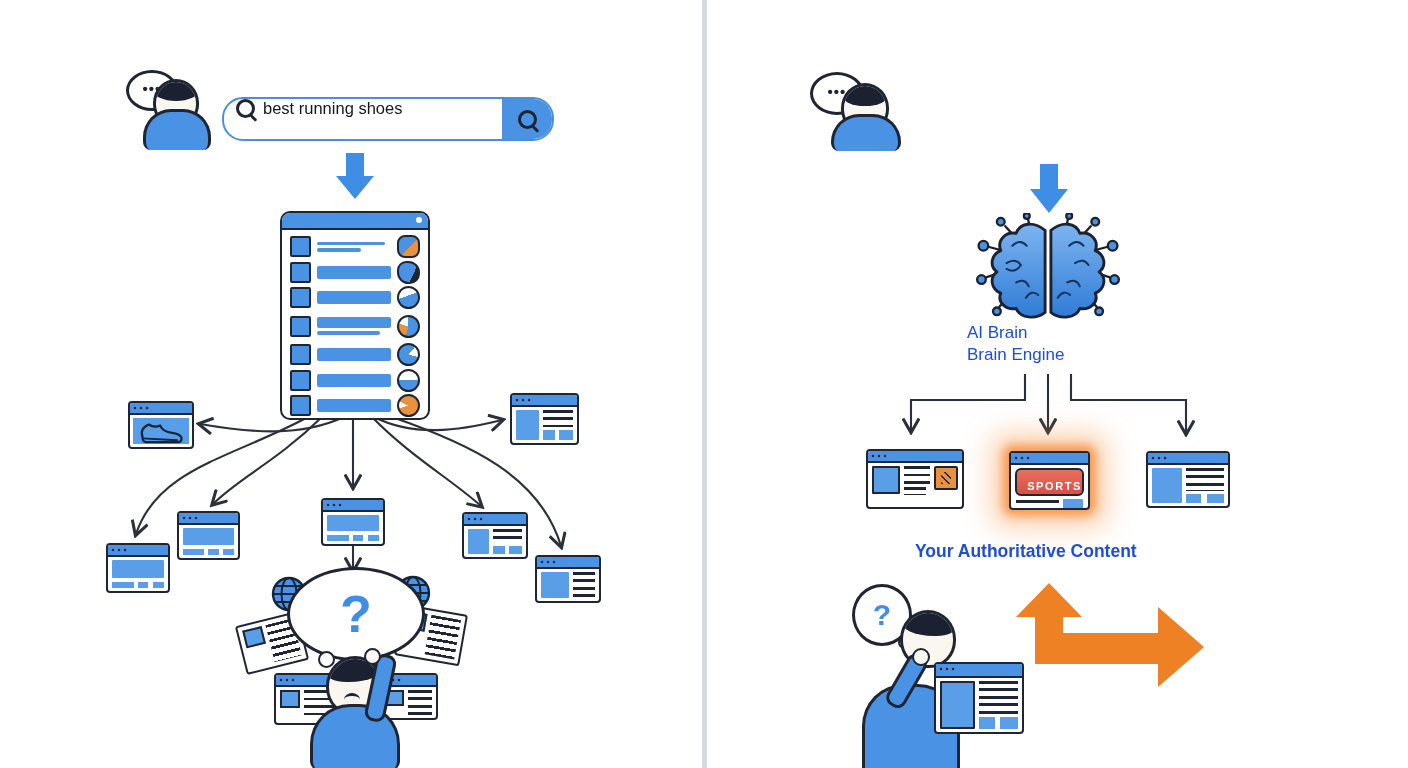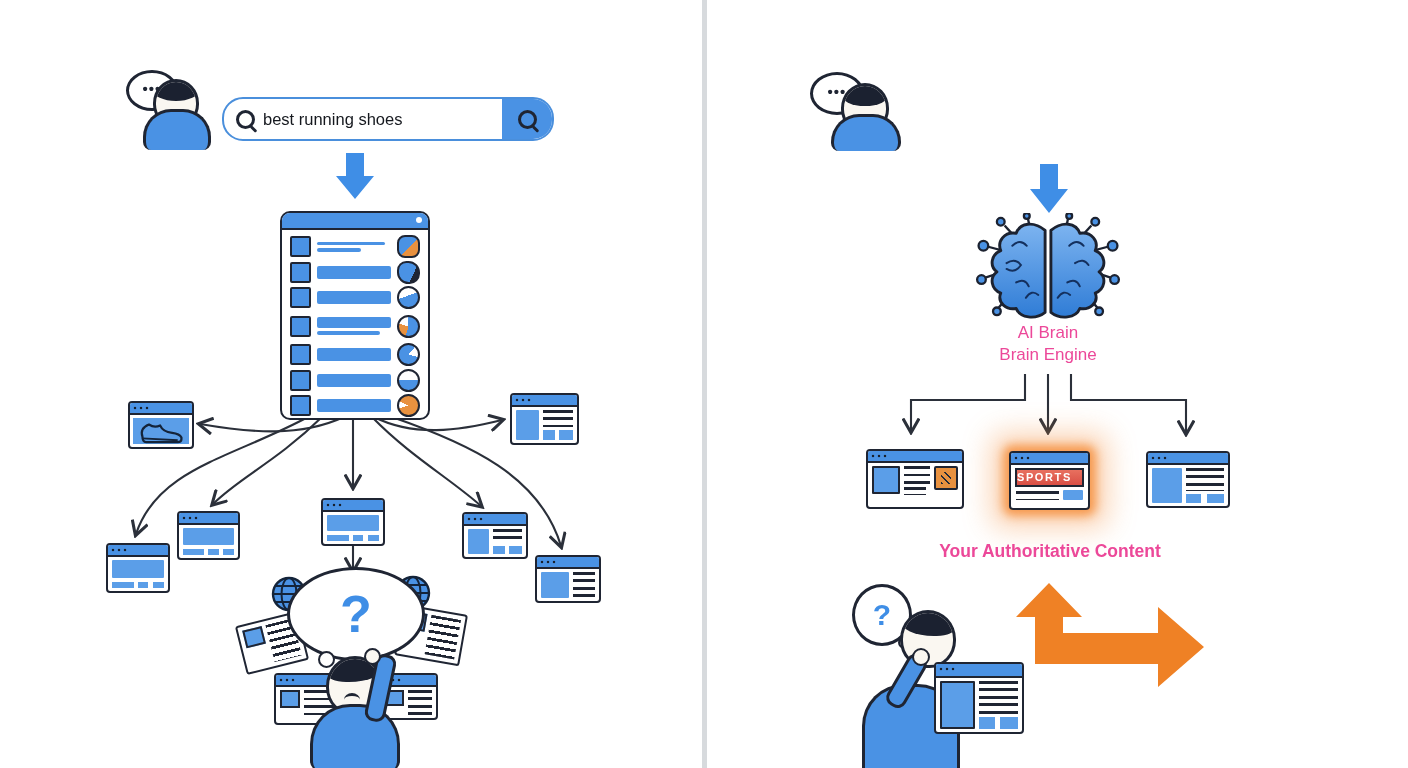--- a/index.html
+++ b/index.html
@@ -19,21 +19,21 @@
   .bubble::after{content:'';position:absolute;right:-5px;bottom:-7px;width:9px;height:9px;background:#fff;
           border-right:3px solid #1f2533;border-bottom:3px solid #1f2533;transform:rotate(15deg) skewX(-25deg);}
   .dots{font-weight:700;font-size:15px;letter-spacing:1px;color:#1f2533;line-height:1;padding-bottom:4px;}
   .head{position:absolute;background:#faf7f1;border:3px solid #1f2533;border-radius:50% 50% 47% 47%;overflow:hidden;z-index:6;}
   .hair{position:absolute;top:-3px;left:-3px;right:-3px;height:52%;background:#1b2130;border-radius:46% 46% 58% 58%;}
   .torso{position:absolute;background:#4a92e4;border:3px solid #1f2533;border-bottom:none;
          border-radius:28px 28px 8px 8px;z-index:7;}
 
   
   .searchbar{position:absolute;left:222px;top:97px;width:328px;height:40px;background:#fff;border:2.5px solid #4a8fdc;
-             border-radius:21px;display:flex;align-items:center;z-index:4;overflow:hidden;}
+             border-radius:21px;display:flex;align-items:flex-start;z-index:4;overflow:hidden;}
   .searchbar .q{flex:1;font-size:16.5px;color:#15181e;font-weight:500;padding-left:8px;white-space:nowrap;}
   .sbtn{width:50px;height:100%;background:#4a92e4;display:flex;align-items:center;justify-content:center;flex:0 0 auto;}
   .mag{width:13px;height:13px;border:3px solid #1f2533;border-radius:50%;position:relative;flex:0 0 auto;margin-left:12px;}
   .mag::after{content:'';position:absolute;width:3px;height:8px;background:#1f2533;bottom:-7px;right:-3px;
               transform:rotate(-45deg);border-radius:2px;}
   .mag.inbtn{margin-left:0;}
 
   
   .pill{position:absolute;left:906px;top:100px;width:384px;height:35px;background:#fff;border:2px solid #b9bdc2;
         border-radius:19px;display:flex;align-items:center;justify-content:center;font-size:15.5px;font-weight:500;
@@ -64,27 +64,27 @@
   .wbody.col{flex-direction:column;}
   .img{background:#5b9ee8;border-radius:1px;}
   .grow{flex:1;}
   .text-lines{background:repeating-linear-gradient(#1f2533 0 2.8px,transparent 2.8px 7.5px);}
   .chip-row{height:6px;background:linear-gradient(90deg,#5b9ee8 0 42%,transparent 42% 50%,#5b9ee8 50% 70%,transparent 70% 78%,#5b9ee8 78% 100%);}
   .two-chips{height:10px;background:linear-gradient(90deg,#5b9ee8 0 40%,transparent 40% 55%,#5b9ee8 55% 100%);}
 
   
   .glow{box-shadow:0 0 10px 6px rgba(245,140,55,.8),0 0 28px 18px rgba(245,140,55,.38);}
   .banner{margin:3px 4px 2px;border:2.5px solid #1f2533;background:linear-gradient(#e8705f,#d94f45);color:#fff;
-          font-weight:700;font-size:11px;letter-spacing:1.6px;text-align:left;padding:1px 0 2px;border-radius:0;}
+          font-weight:700;font-size:11px;letter-spacing:1.6px;text-align:right;padding:10px 0 2px;border-radius:6px;}
   .orange-chip{background:#e8913f;border:2px solid #1f2533;border-radius:2px;position:relative;}
   .orange-chip::after{content:'';position:absolute;inset:4px 5px;background:
       repeating-linear-gradient(45deg,#232a38 0 2px,transparent 2px 5px);}
 
   
-  .caption{position:absolute;text-align:center;color:#ec4899;z-index:3;}
+  .caption{position:absolute;color:#1d4ed8;z-index:3;}
 
   
   .tbubble{position:absolute;background:#fff;border:3px solid #1f2533;border-radius:50%;display:flex;align-items:center;
            justify-content:center;z-index:5;}
   .qmark{font-weight:700;color:#3f8ee6;line-height:1;}
   .trail{position:absolute;background:#fff;border:2.5px solid #1f2533;border-radius:50%;z-index:5;}
 
   
   .frown{position:absolute;width:16px;height:10px;border-top:3px solid #1f2533;border-radius:50%;z-index:8;}
   .arm{position:absolute;background:#4a92e4;border:3px solid #1f2533;border-radius:9px;z-index:8;}

